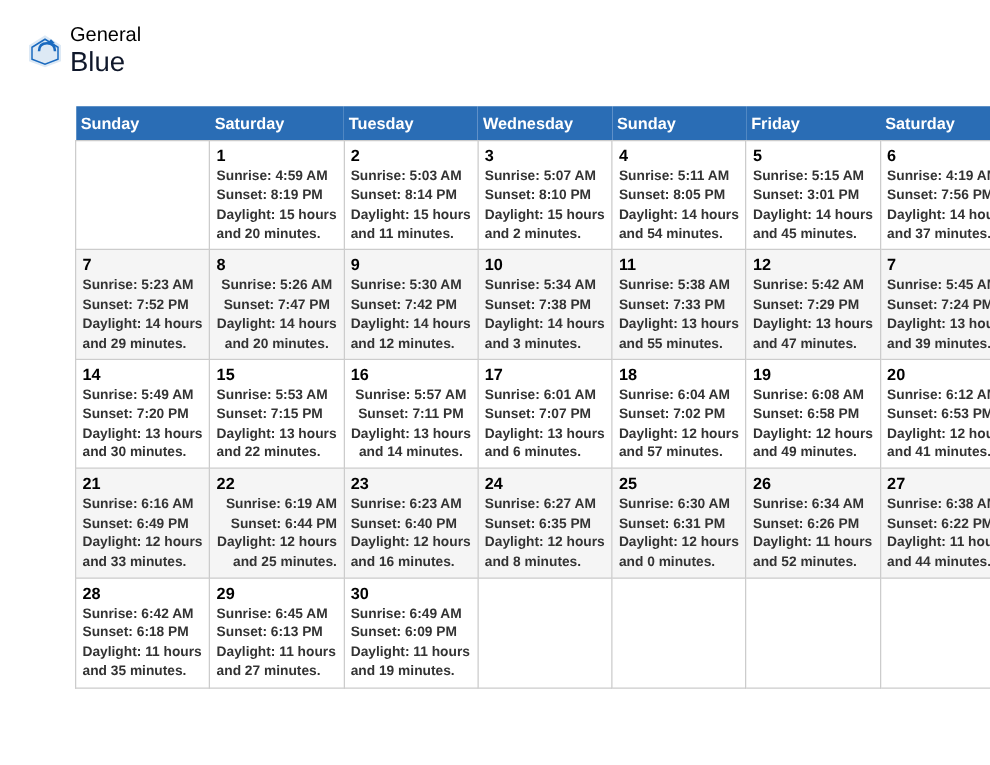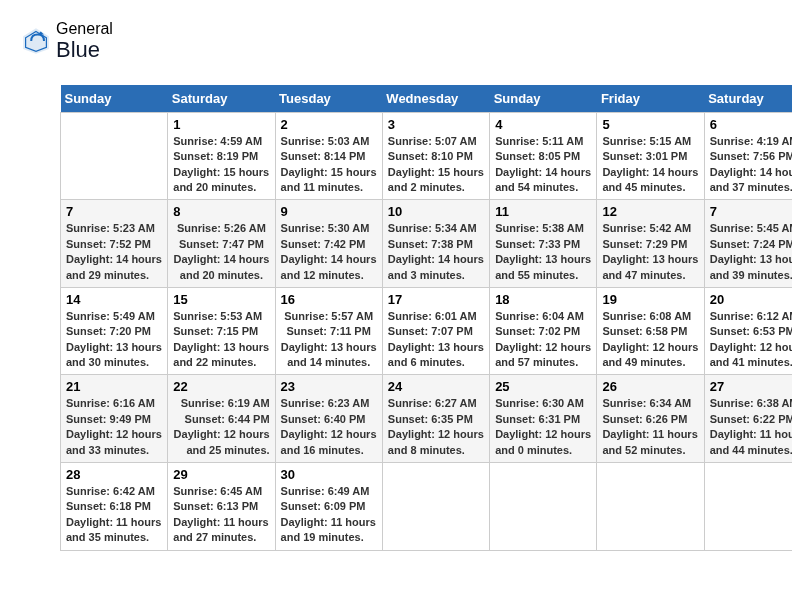--- a/index.html
+++ b/index.html
@@ -266,21 +266,21 @@
           <div class="day-info" style="white-space: pre-line;">Sunrise: 6:12 AM
 Sunset: 6:53 PM
 Daylight: 12 hours
 and 41 minutes.</div>
         </td>
       </tr>
       <tr>
         <td>
           <span class="day-num">21</span>
           <div class="day-info" style="white-space: pre-line;">Sunrise: 6:16 AM
-Sunset: 9:49 PM
+Sunset: 6:49 PM
 Daylight: 12 hours
 and 33 minutes.</div>
         </td>
         <td>
           <span class="day-num">22</span>
           <div class="day-info" style="white-space: pre-line; text-align: right;">Sunrise: 6:19 AM
 Sunset: 6:44 PM
 Daylight: 12 hours
 and 25 minutes.</div>
         </td>

